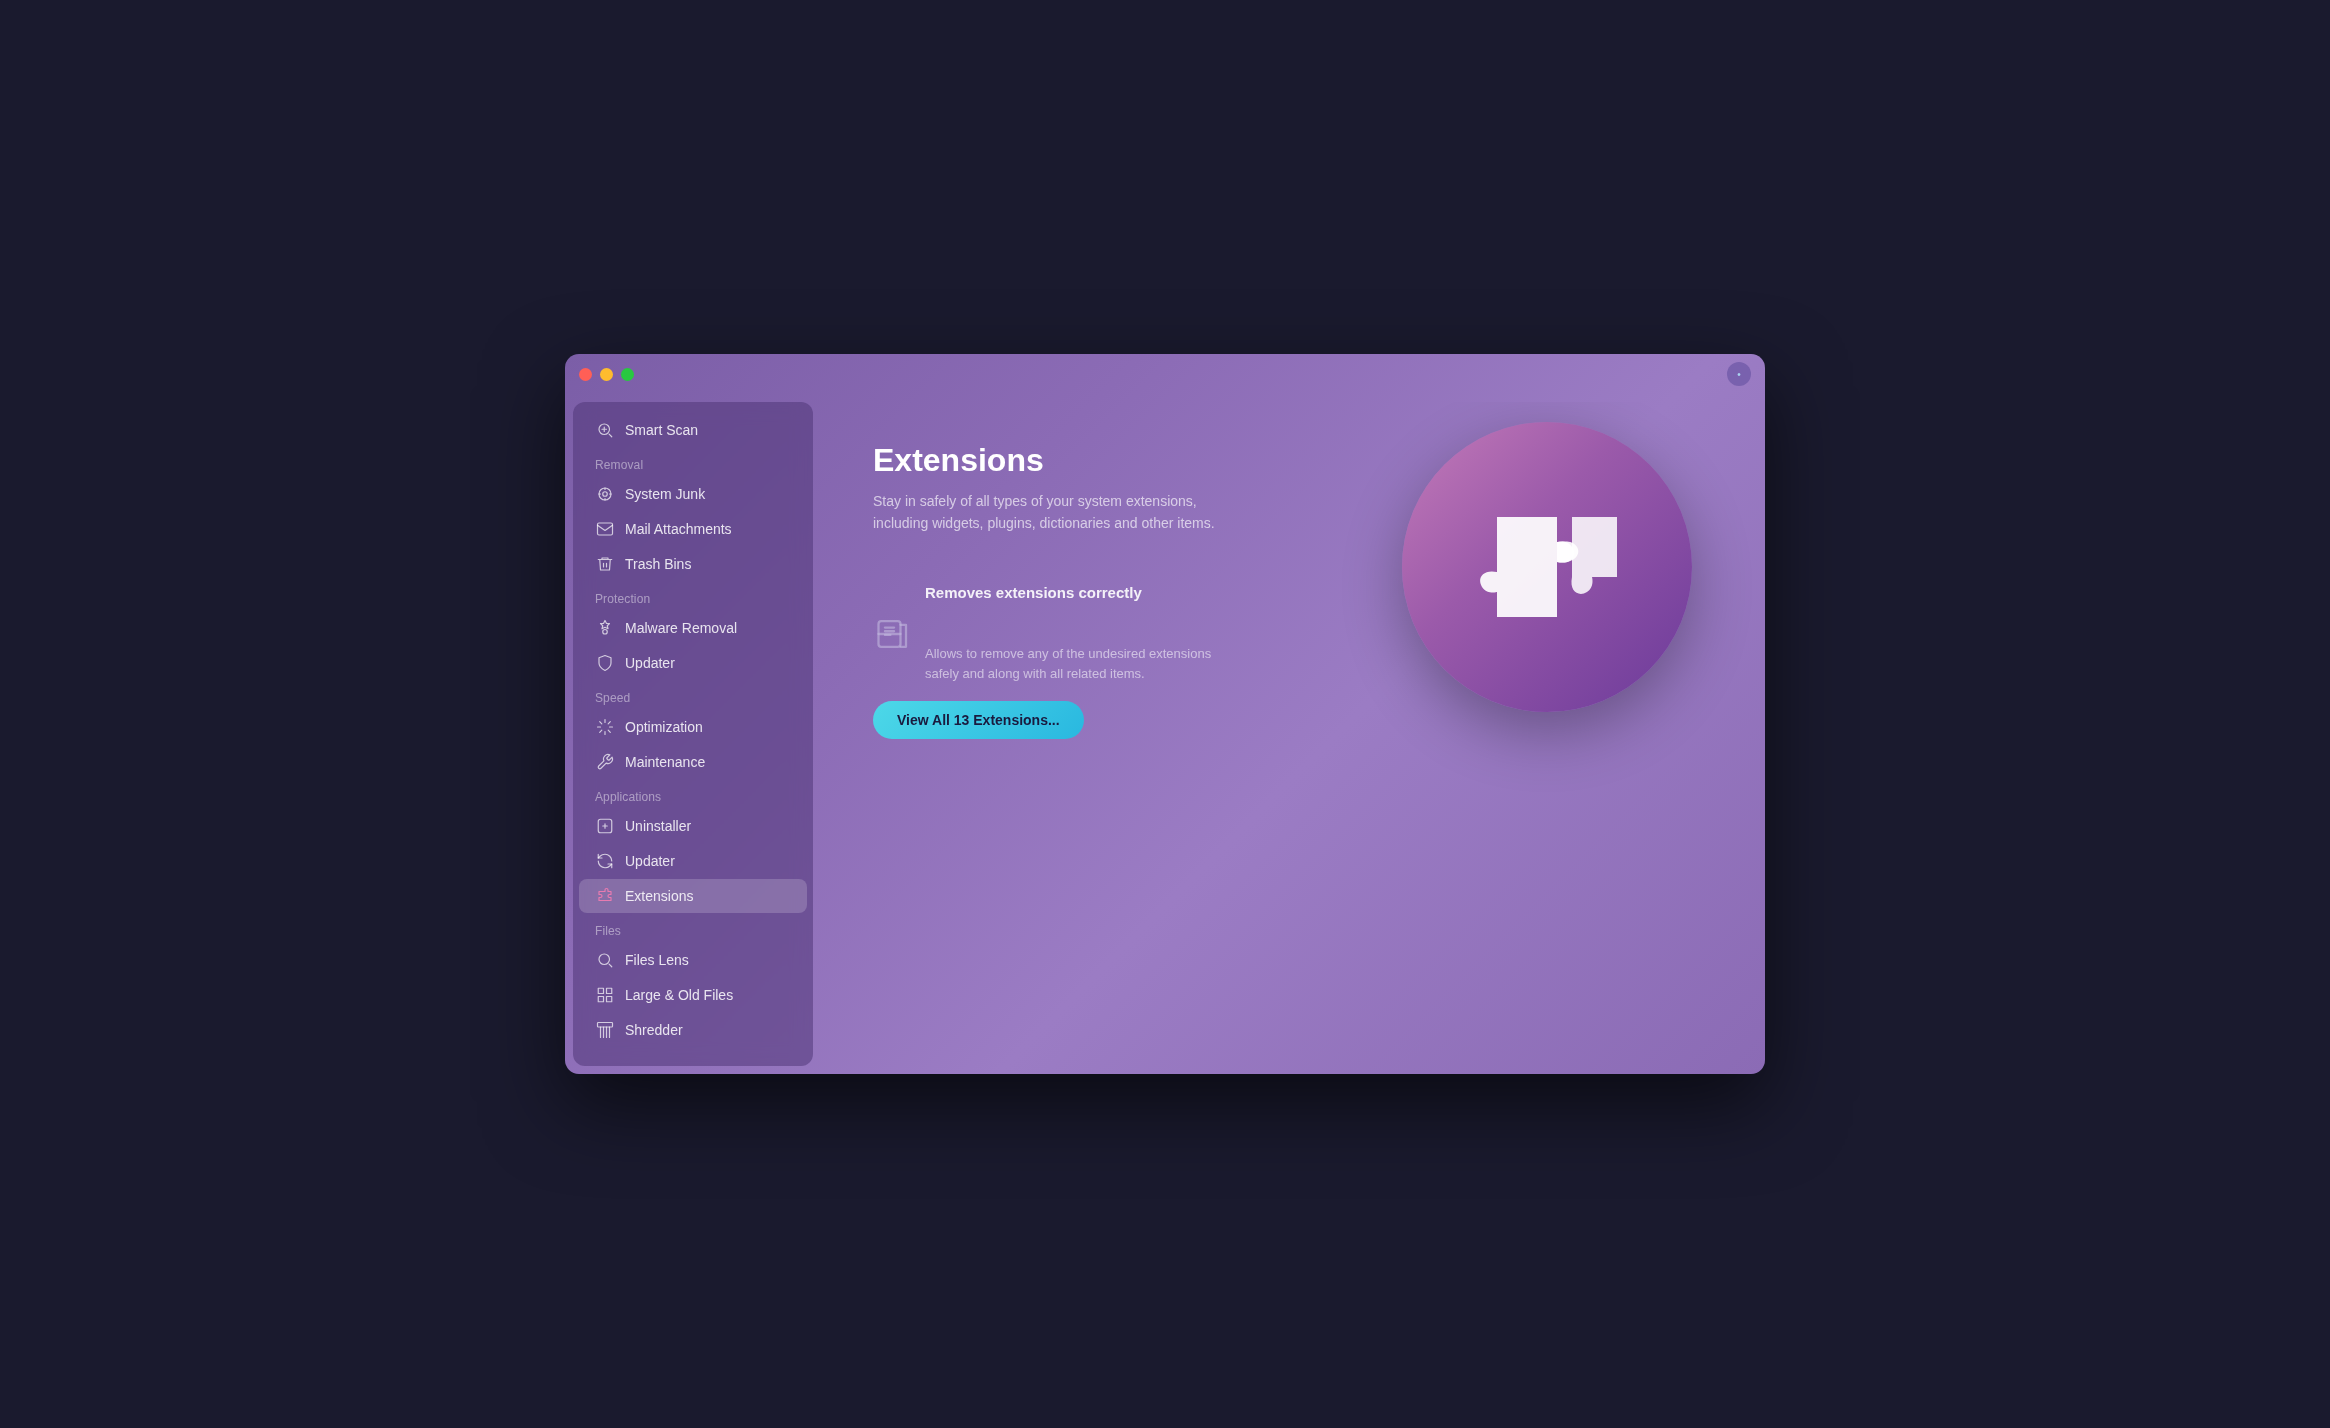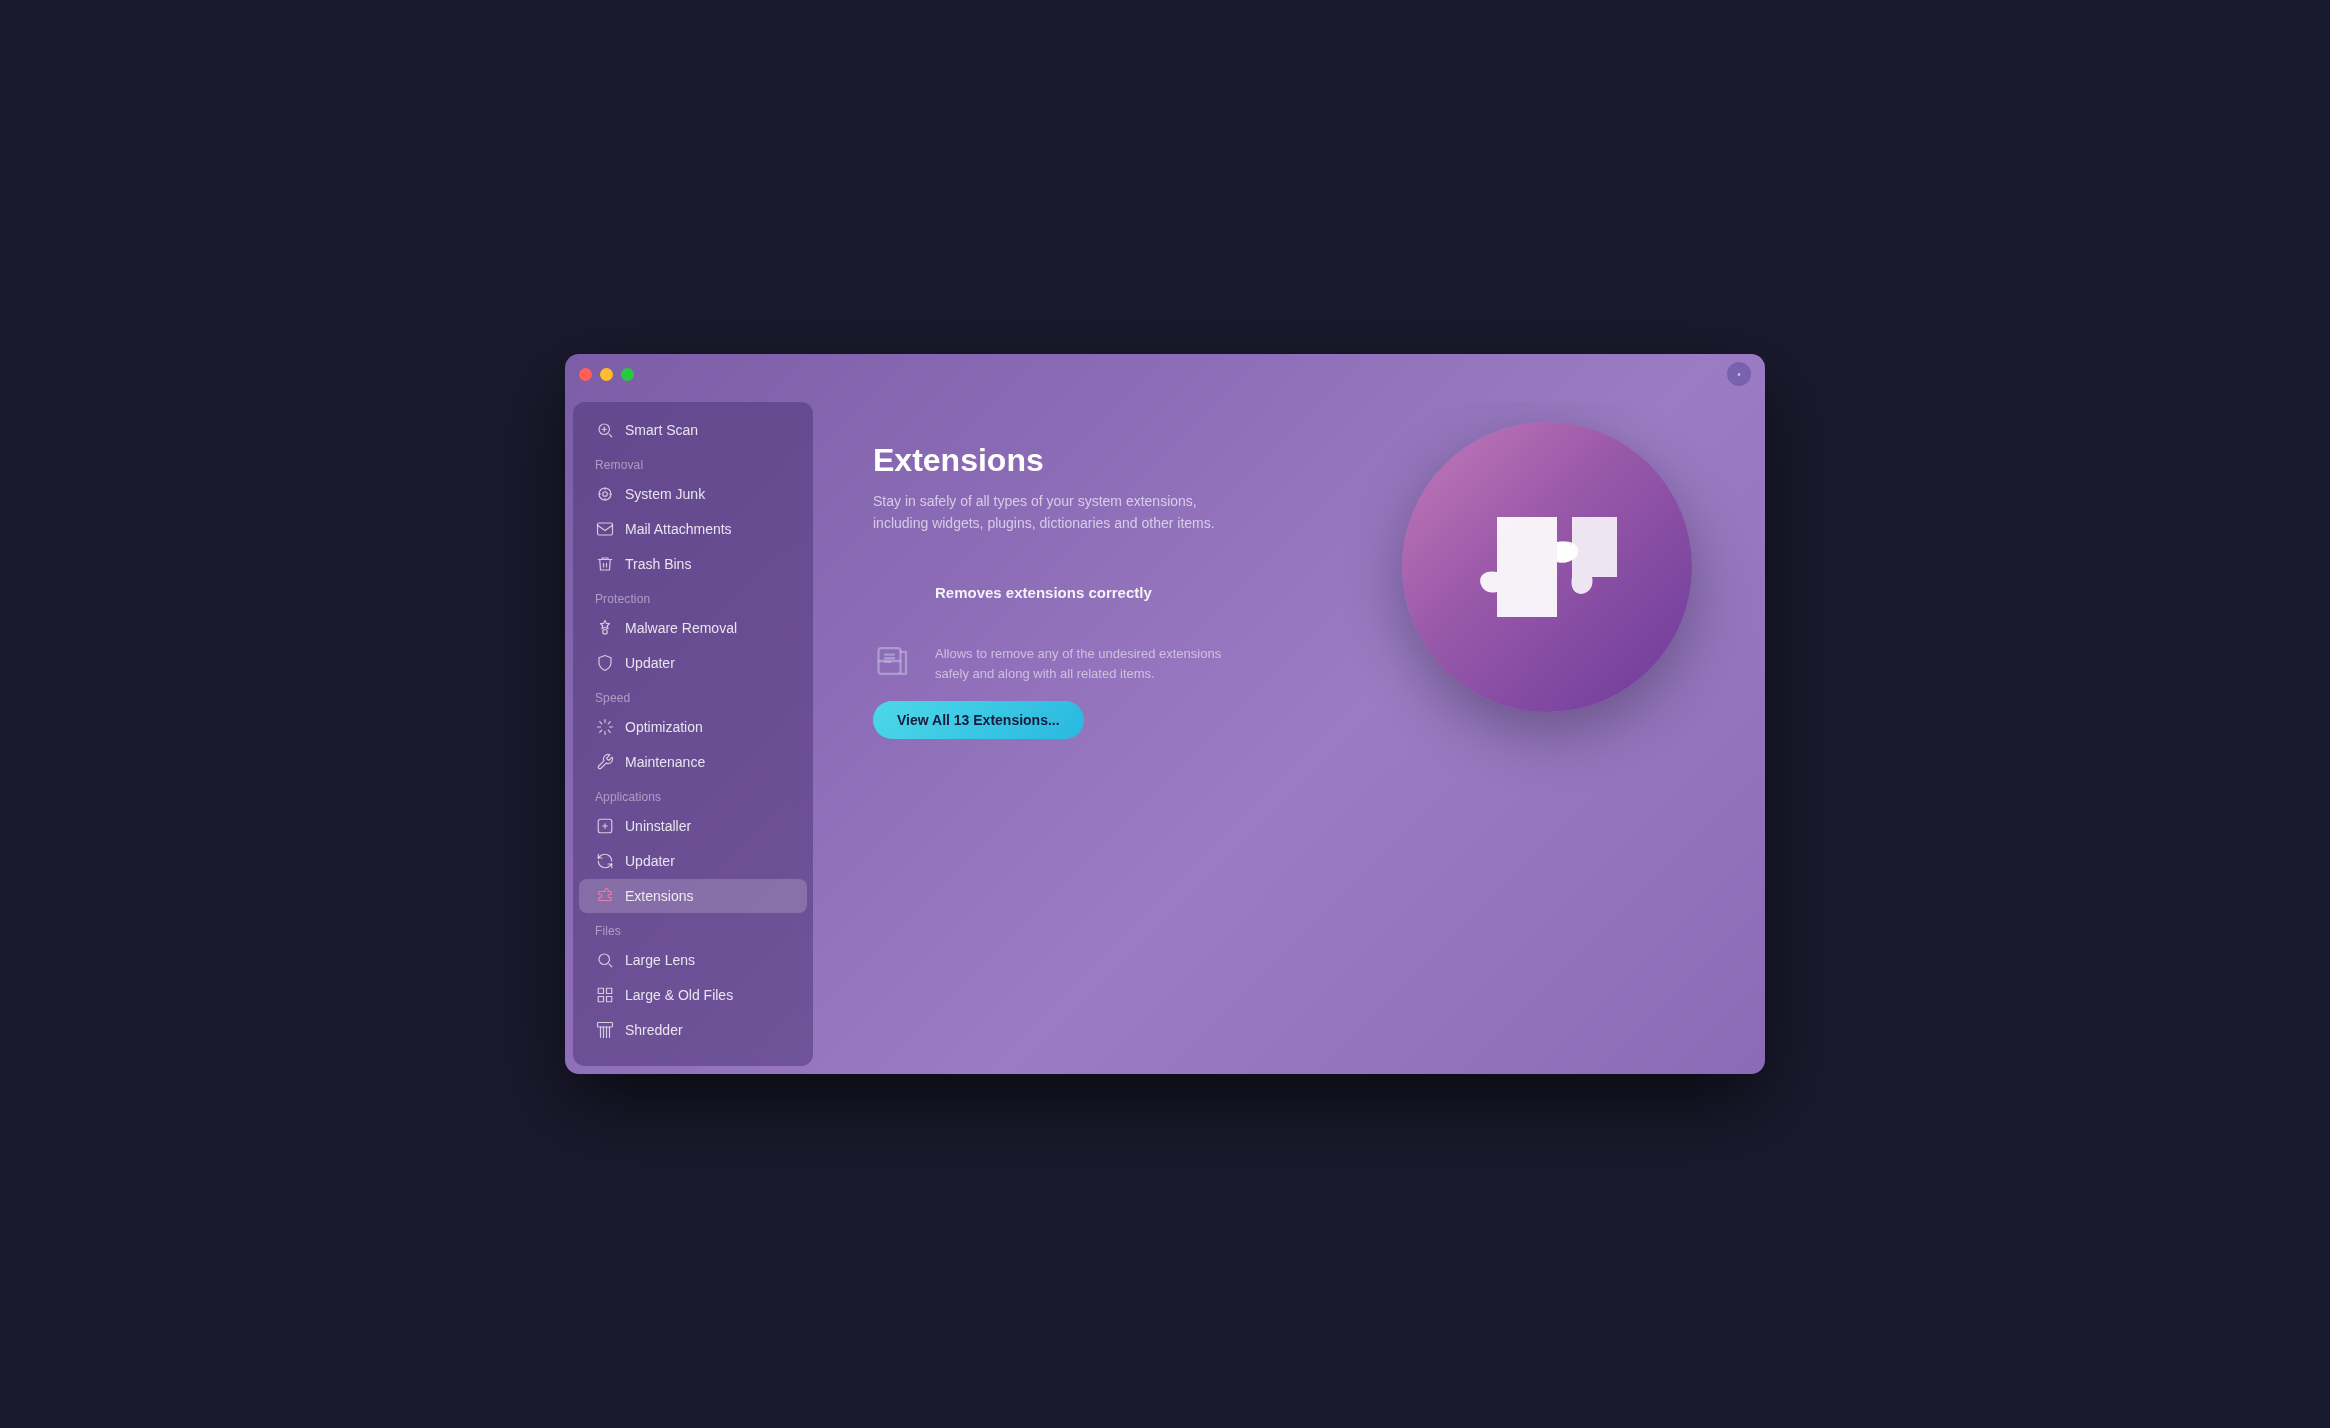--- a/index.html
+++ b/index.html
@@ -161,22 +161,22 @@
     }
 
     .feature-list {
       display: flex;
       flex-direction: column;
       gap: 0;
     }
 
     .feature-item {
       display: flex;
-      align-items: flex-end;
-      gap: 18px;
+      align-items: center;
+      gap: 8px;
       padding: 18px 0;
       border-bottom: 1px solid rgba(255,255,255,0.12);
     }
 
     .feature-item:last-child {
       border-bottom: none;
     }
 
     .feature-icon {
       width: 44px;
@@ -395,21 +395,21 @@
 
       <div class="sidebar-section-label">Files</div>
 
       <div class="sidebar-item">
         <div class="item-icon">
           <svg class="icon" viewBox="0 0 24 24">
             <circle cx="11" cy="11" r="7"></circle>
             <path d="M21 21l-3.5-3.5"></path>
           </svg>
         </div>
-        <span>Large Lens</span>
+        <span>Files Lens</span>
       </div>
 
       <div class="sidebar-item">
         <div class="item-icon">
           <svg class="icon" viewBox="0 0 24 24">
             <path d="M3 3h7v7H3zM14 3h7v7h-7zM3 14h7v7H3z"></path>
             <rect x="14" y="14" width="7" height="7" rx="0"></rect>
           </svg>
         </div>
         <span>Large &amp; Old Files</span>

